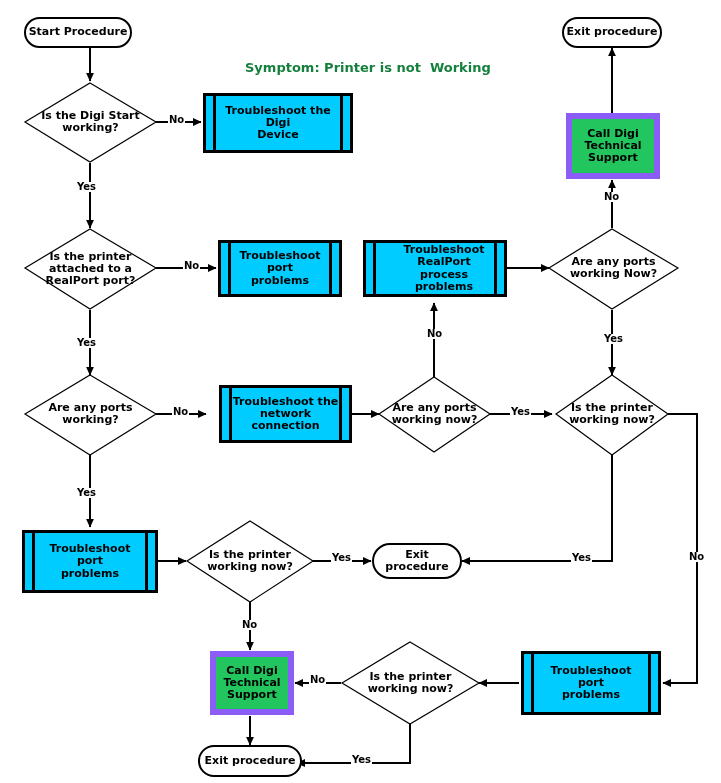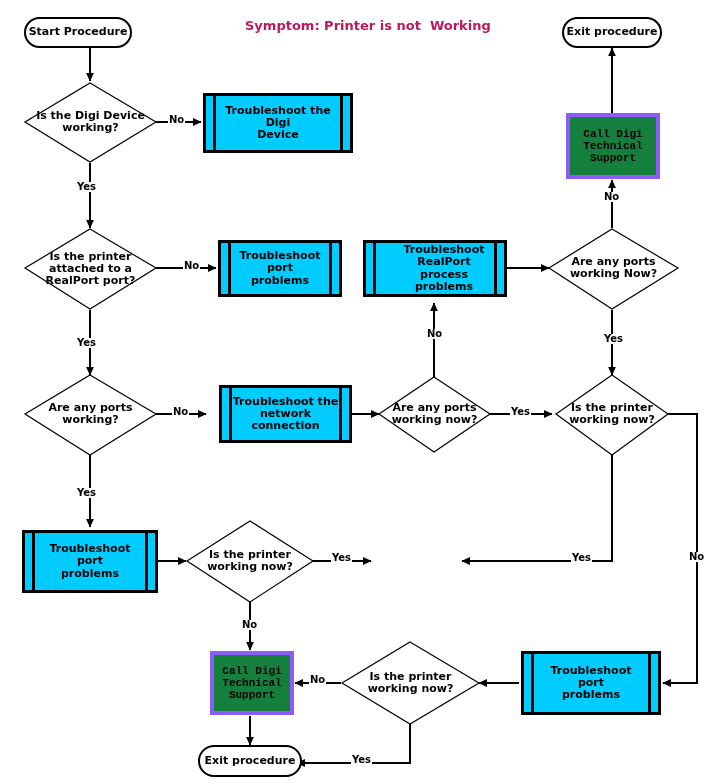--- a/index.html
+++ b/index.html
@@ -20,24 +20,24 @@
   
   .process{background:#00CCFF;border:3px solid #000;font-size:11px;}
   .process .inner{position:absolute;left:0;top:0;right:0;bottom:0;
                   display:flex;align-items:center;justify-content:center;}
   .process .bar{position:absolute;top:0;bottom:0;width:3px;background:#000;}
   .process .bar.l{left:7px;}
   .process .bar.r{right:7px;}
   .process .txt{position:relative;z-index:2;padding:0 14px;}
 
   
-  .rect{background:#15803d;border:4px solid #8b5cf6;font-size:11px;font-family:Liberation Mono, monospace;}
-
-  .title{position:absolute;font-weight:bold;font-size:13px;color:#be185d;
-         white-space:pre;}
+  .rect{background:#22c55e;border:6px solid #8b5cf6;font-size:11px;}
+
+  .title{position:absolute;font-weight:bold;font-size:13px;color:#15803d;
+         white-space:pre;margin-top:42px;}
 
   .elabel{position:absolute;font-weight:bold;font-size:10px;color:#000;
           background:#ffffff;padding:0 1px;line-height:1;}
 </style>
 </head>
 <body>
 
 <div id="canvas">
 
   <svg id="wires" viewBox="0 0 721 783" xmlns="http://www.w3.org/2000/svg">
@@ -111,27 +111,31 @@
   <div class="title" style="left:245px;top:18px;">Symptom: Printer is not  Working</div>
 
   <div class="node terminator" style="left:24px;top:17px;width:108px;height:31px;">
     <span>Start Procedure</span>
   </div>
 
   <div class="node terminator" style="left:562px;top:17px;width:100px;height:31px;">
     <span>Exit procedure</span>
   </div>
 
+  <div class="node terminator" style="left:372px;top:543px;width:90px;height:36px;white-space:pre-line;">
+    <span>Exit
+procedure</span>
+  </div>
 
   <div class="node terminator" style="left:198px;top:745px;width:104px;height:32px;">
     <span>Exit procedure</span>
   </div>
 
   <div class="node diamond" style="left:25px;top:100px;width:131px;height:44px;white-space:pre-line;">
-    <span>Is the Digi Device
+    <span>Is the Digi Start
 working?</span>
   </div>
 
   <div class="node diamond" style="left:25px;top:243px;width:131px;height:52px;white-space:pre-line;">
     <span>Is the printer
 attached to a
 RealPort  port?</span>
   </div>
 
   <div class="node diamond" style="left:25px;top:392px;width:131px;height:44px;white-space:pre-line;">

